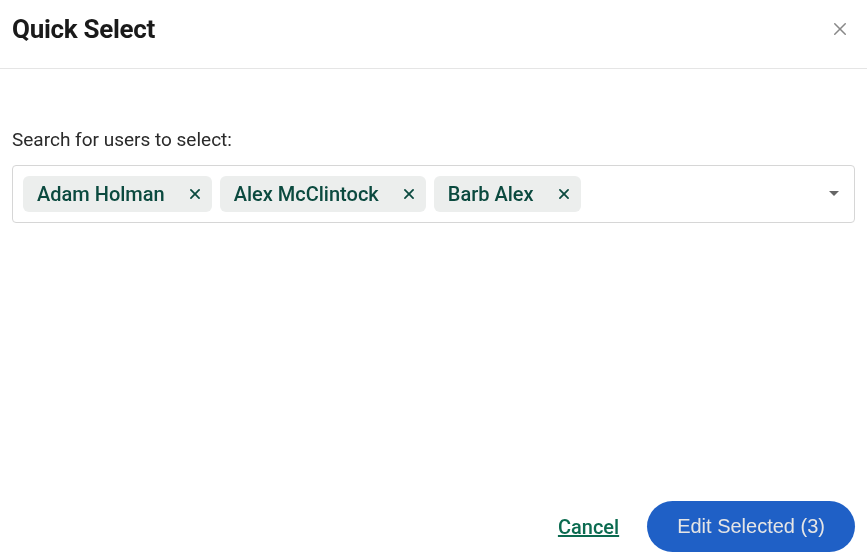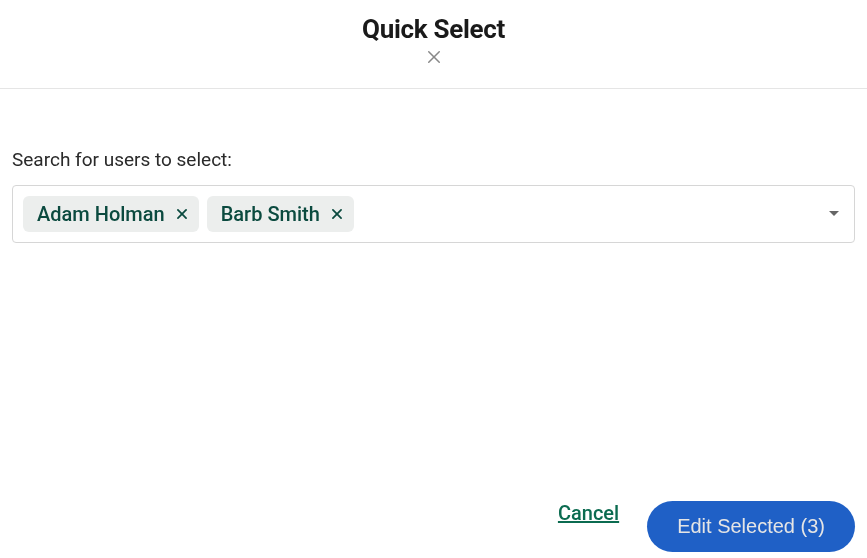--- a/index.html
+++ b/index.html
@@ -8,23 +8,22 @@
       width: 867px;
       height: 558px;
       background: #fff;
       position: relative;
       color: #1a1a1a;
     }
     .header {
       display: flex;
       justify-content: space-between;
       align-items: center;
-      padding: 14px 12px 18px 12px;
+      padding: 14px 12px 24px 12px;
       border-bottom: 1px solid #e5e5e5;
-      flex-direction: column;
     }
     .title {
       font-size: 26px;
       font-weight: 700;
       color: #1a1a1a;
       letter-spacing: -0.3px;
     }
     .close-icon {
       cursor: pointer;
       color: #888;
@@ -55,21 +54,21 @@
       min-height: 54px;
       align-items: center;
       cursor: text;
     }
     .chip {
       background: #eceeed;
       border-radius: 6px;
       display: inline-flex;
       align-items: center;
       padding: 6px 10px 6px 14px;
-      gap: 10px;
+      gap: 23px;
       color: #0b4a3f;
       font-size: 20px;
       font-weight: 500;
     }
     .chip-remove {
       cursor: pointer;
       display: flex;
       align-items: center;
       justify-content: center;
       color: #0b4a3f;
@@ -83,21 +82,21 @@
       color: #666;
       cursor: pointer;
       display: flex;
     }
     .dropdown-arrow svg { width: 12px; height: 8px; }
     .footer {
       position: absolute;
       right: 12px;
       bottom: 6px;
       display: flex;
-      align-items: flex-start;
+      align-items: center;
       gap: 28px;
     }
     .cancel-link {
       color: #0b6b50;
       font-size: 20px;
       font-weight: 500;
       text-decoration: underline;
       cursor: pointer;
     }
     .primary-btn {
@@ -132,23 +131,32 @@
     <span class="chip">
       <span>Adam Holman</span>
       <span class="chip-remove">
         <svg viewBox="0 0 24 24" fill="none" stroke="currentColor" stroke-width="3" stroke-linecap="round">
           <line x1="5" y1="5" x2="19" y2="19"></line>
           <line x1="19" y1="5" x2="5" y2="19"></line>
         </svg>
       </span>
     </span>
 
+    <span class="chip">
+      <span>Alex McClintock</span>
+      <span class="chip-remove">
+        <svg viewBox="0 0 24 24" fill="none" stroke="currentColor" stroke-width="3" stroke-linecap="round">
+          <line x1="5" y1="5" x2="19" y2="19"></line>
+          <line x1="19" y1="5" x2="5" y2="19"></line>
+        </svg>
+      </span>
+    </span>
 
     <span class="chip">
-      <span>Barb Smith</span>
+      <span>Barb Alex</span>
       <span class="chip-remove">
         <svg viewBox="0 0 24 24" fill="none" stroke="currentColor" stroke-width="3" stroke-linecap="round">
           <line x1="5" y1="5" x2="19" y2="19"></line>
           <line x1="19" y1="5" x2="5" y2="19"></line>
         </svg>
       </span>
     </span>
 
     <span class="dropdown-arrow">
       <svg viewBox="0 0 12 8" fill="currentColor">

